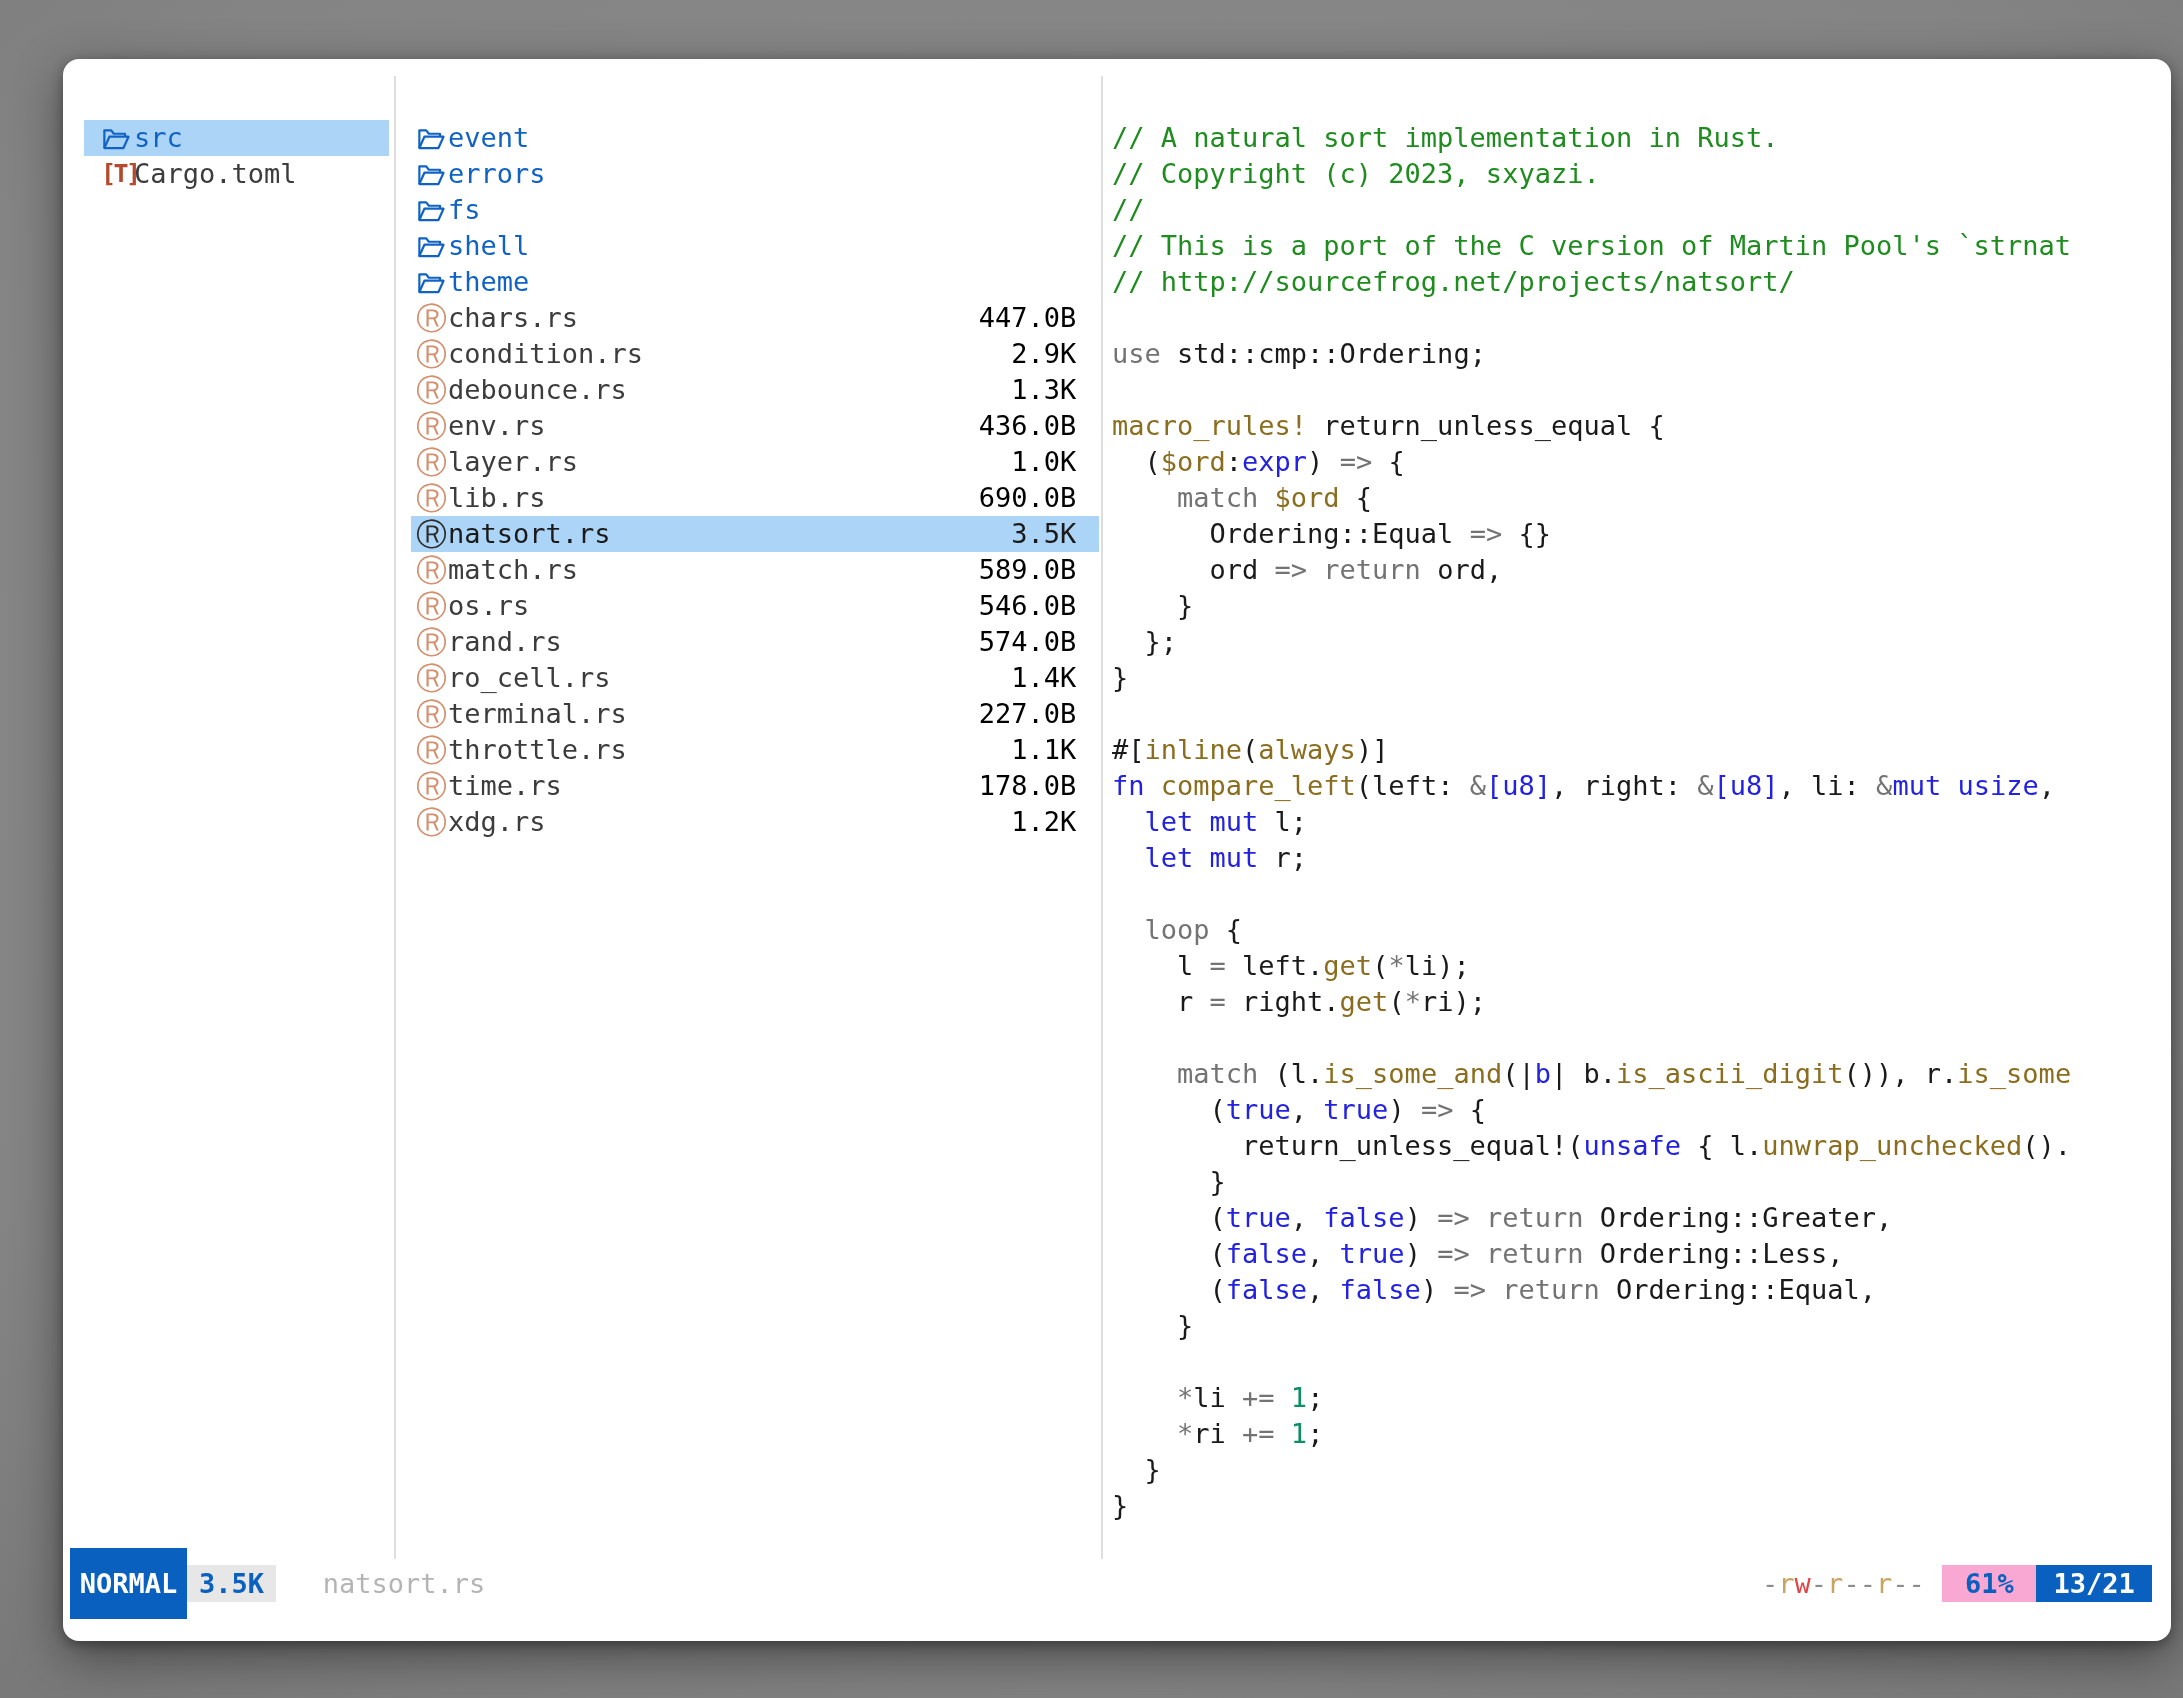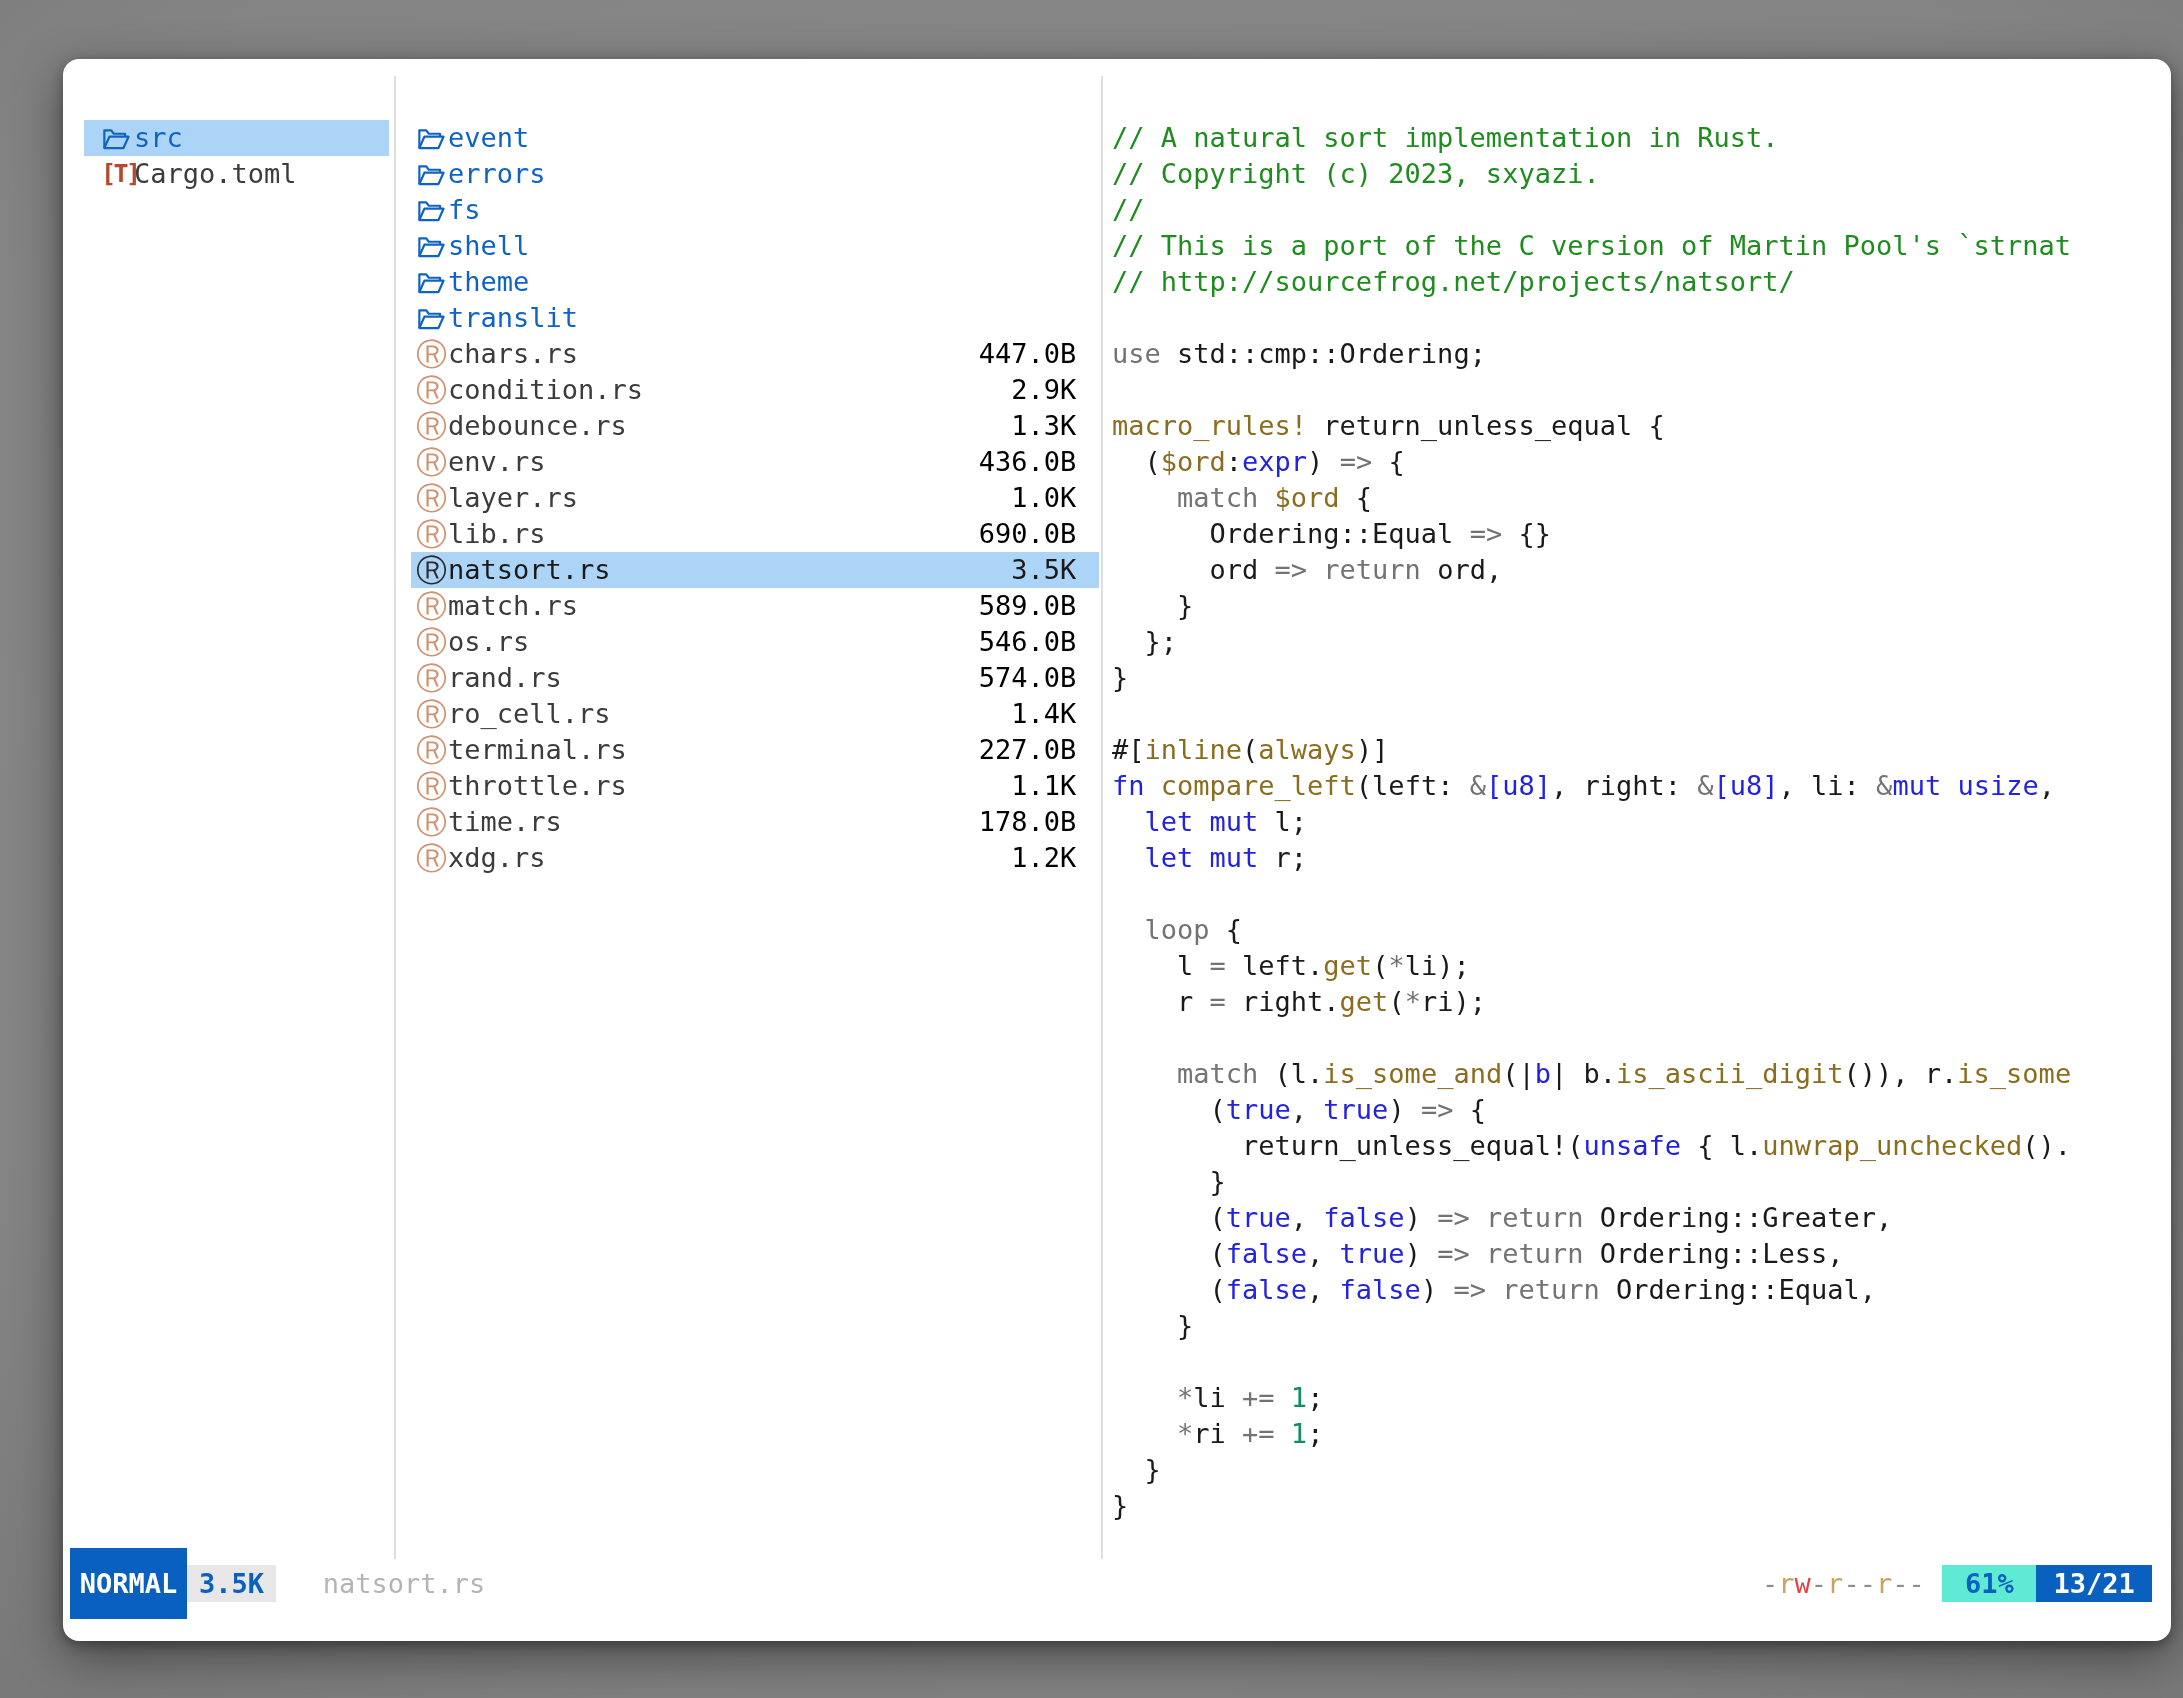--- a/index.html
+++ b/index.html
@@ -55,21 +55,21 @@
     position:absolute;left:6.7px;right:19.3px;top:1506px;height:37px;
     display:flex;align-items:center;font-size:27px;line-height:37px;white-space:pre;
   }
   .badge{height:37px;display:flex;align-items:center;}
   .badge-mode{background:#0a60be;color:#ffffff;font-weight:bold;padding:17px 10px;}
   .badge-size{background:#e7e7e7;color:#0a60be;font-weight:bold;padding:0 11.7px;}
   .status-filename{color:#b4b4b4;margin-left:47px;}
   .status-right{margin-left:auto;display:flex;align-items:center;}
   .perm{letter-spacing:0;}
   .perm .pd{color:#8c8c8c;} .perm .pr{color:#c9a45f;} .perm .pw{color:#e04444;}
-  .badge-percent{background:#5eead4;color:#0a60be;font-weight:bold;padding:0 22.7px;margin-left:17.6px;}
+  .badge-percent{background:#f9a8d4;color:#0a60be;font-weight:bold;padding:0 22.7px;margin-left:17.6px;}
   .badge-pos{background:#0a60be;color:#ffffff;font-weight:bold;padding:0 17px;}
 </style>
 </head>
 <body>
 
 <div class="stage">
   <div class="window">
     <div class="sep sep1"></div>
     <div class="sep sep2"></div>
 
@@ -94,24 +94,20 @@
               <path d="M2.6 18.6 h14.8 l3.9 -8.8 H6.5 Z" fill="none" stroke="currentColor" stroke-width="1.7" stroke-linejoin="round"></path>
             </svg></span><span class="row-label">fs</span></div>
         <div class="row dir"><span class="ic"><svg width="31" height="28.5" viewBox="0 0 24 22" class="folder-svg">
               <path d="M2.6 18.6 V4.9 h5.3 l2 2.6 h8.7 v2.3" fill="none" stroke="currentColor" stroke-width="1.7" stroke-linejoin="round"></path>
               <path d="M2.6 18.6 h14.8 l3.9 -8.8 H6.5 Z" fill="none" stroke="currentColor" stroke-width="1.7" stroke-linejoin="round"></path>
             </svg></span><span class="row-label">shell</span></div>
         <div class="row dir"><span class="ic"><svg width="31" height="28.5" viewBox="0 0 24 22" class="folder-svg">
               <path d="M2.6 18.6 V4.9 h5.3 l2 2.6 h8.7 v2.3" fill="none" stroke="currentColor" stroke-width="1.7" stroke-linejoin="round"></path>
               <path d="M2.6 18.6 h14.8 l3.9 -8.8 H6.5 Z" fill="none" stroke="currentColor" stroke-width="1.7" stroke-linejoin="round"></path>
             </svg></span><span class="row-label">theme</span></div>
-        <div class="row dir"><span class="ic"><svg width="31" height="28.5" viewBox="0 0 24 22" class="folder-svg">
-              <path d="M2.6 18.6 V4.9 h5.3 l2 2.6 h8.7 v2.3" fill="none" stroke="currentColor" stroke-width="1.7" stroke-linejoin="round"></path>
-              <path d="M2.6 18.6 h14.8 l3.9 -8.8 H6.5 Z" fill="none" stroke="currentColor" stroke-width="1.7" stroke-linejoin="round"></path>
-            </svg></span><span class="row-label">translit</span></div>
         <div class="row"><span class="ic"><span class="rust-icon">Ⓡ</span></span><span class="row-label">chars.rs</span><span class="row-size">447.0B</span></div>
         <div class="row"><span class="ic"><span class="rust-icon">Ⓡ</span></span><span class="row-label">condition.rs</span><span class="row-size">2.9K</span></div>
         <div class="row"><span class="ic"><span class="rust-icon">Ⓡ</span></span><span class="row-label">debounce.rs</span><span class="row-size">1.3K</span></div>
         <div class="row"><span class="ic"><span class="rust-icon">Ⓡ</span></span><span class="row-label">env.rs</span><span class="row-size">436.0B</span></div>
         <div class="row"><span class="ic"><span class="rust-icon">Ⓡ</span></span><span class="row-label">layer.rs</span><span class="row-size">1.0K</span></div>
         <div class="row"><span class="ic"><span class="rust-icon">Ⓡ</span></span><span class="row-label">lib.rs</span><span class="row-size">690.0B</span></div>
         <div class="row selected sel-dark"><span class="ic"><span class="rust-icon">Ⓡ</span></span><span class="row-label">natsort.rs</span><span class="row-size">3.5K</span></div>
         <div class="row"><span class="ic"><span class="rust-icon">Ⓡ</span></span><span class="row-label">match.rs</span><span class="row-size">589.0B</span></div>
         <div class="row"><span class="ic"><span class="rust-icon">Ⓡ</span></span><span class="row-label">os.rs</span><span class="row-size">546.0B</span></div>
         <div class="row"><span class="ic"><span class="rust-icon">Ⓡ</span></span><span class="row-label">rand.rs</span><span class="row-size">574.0B</span></div>

